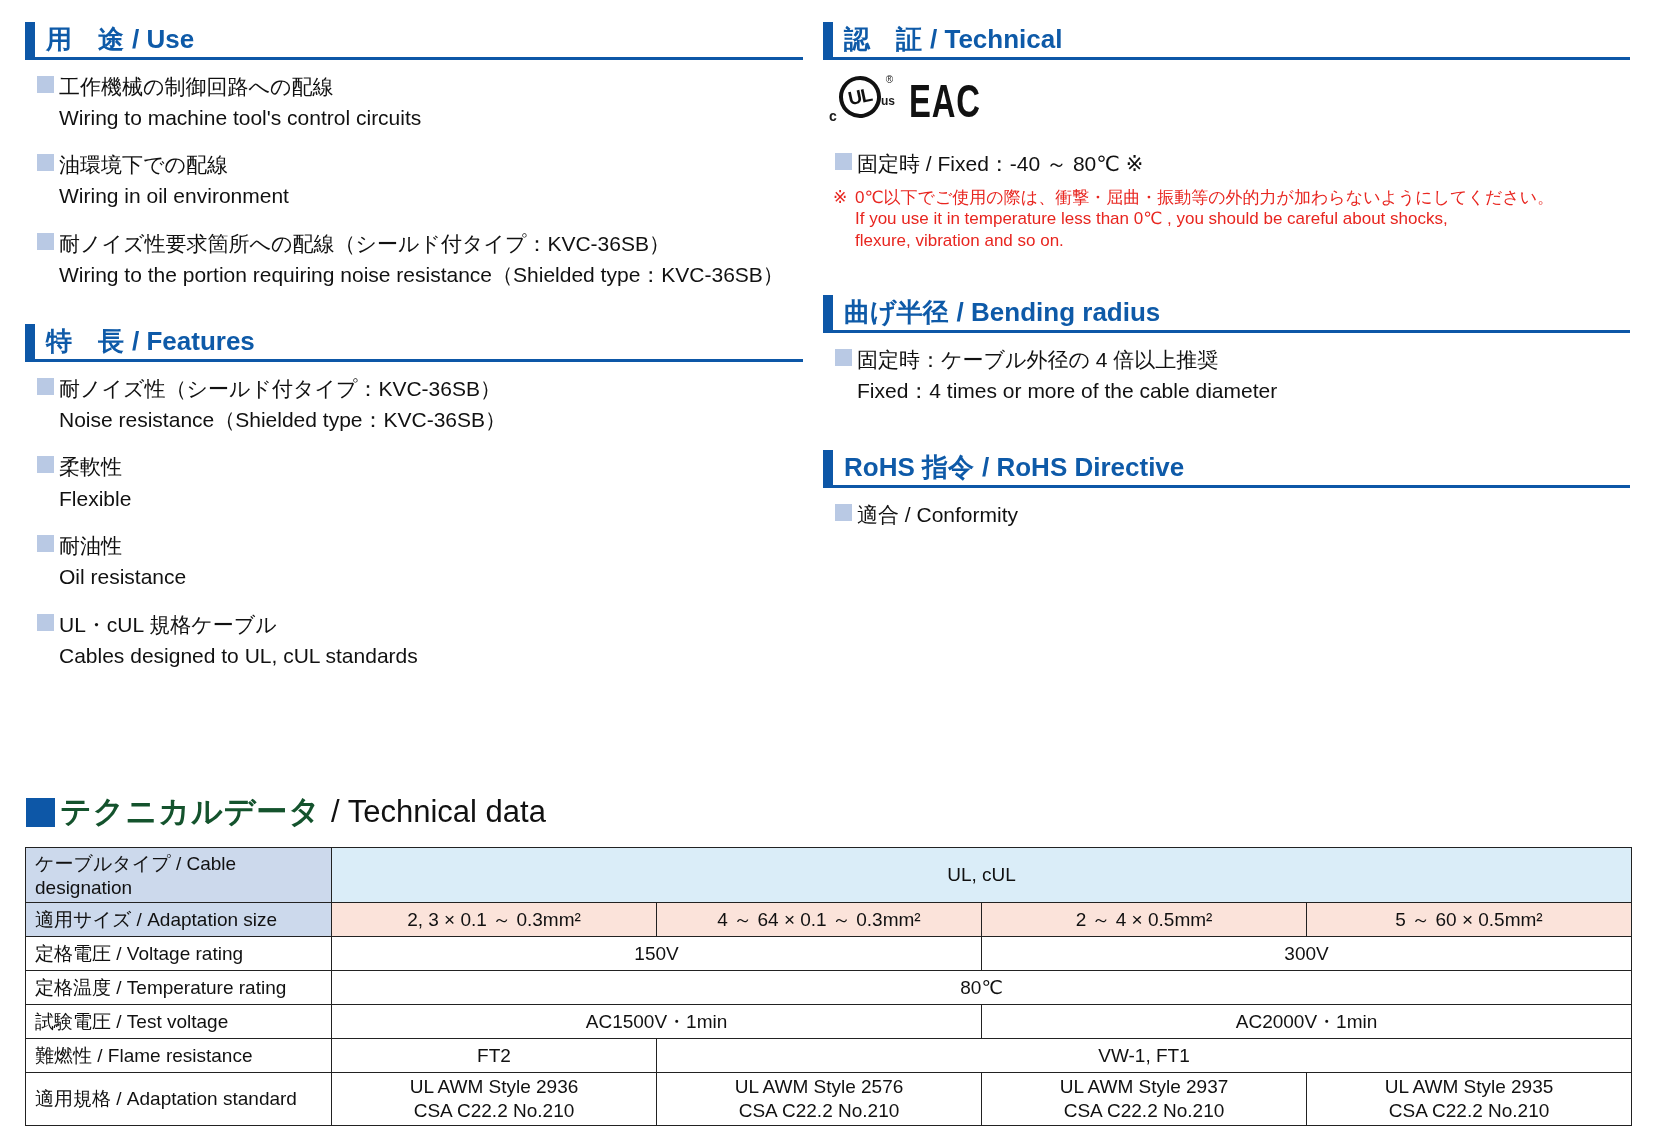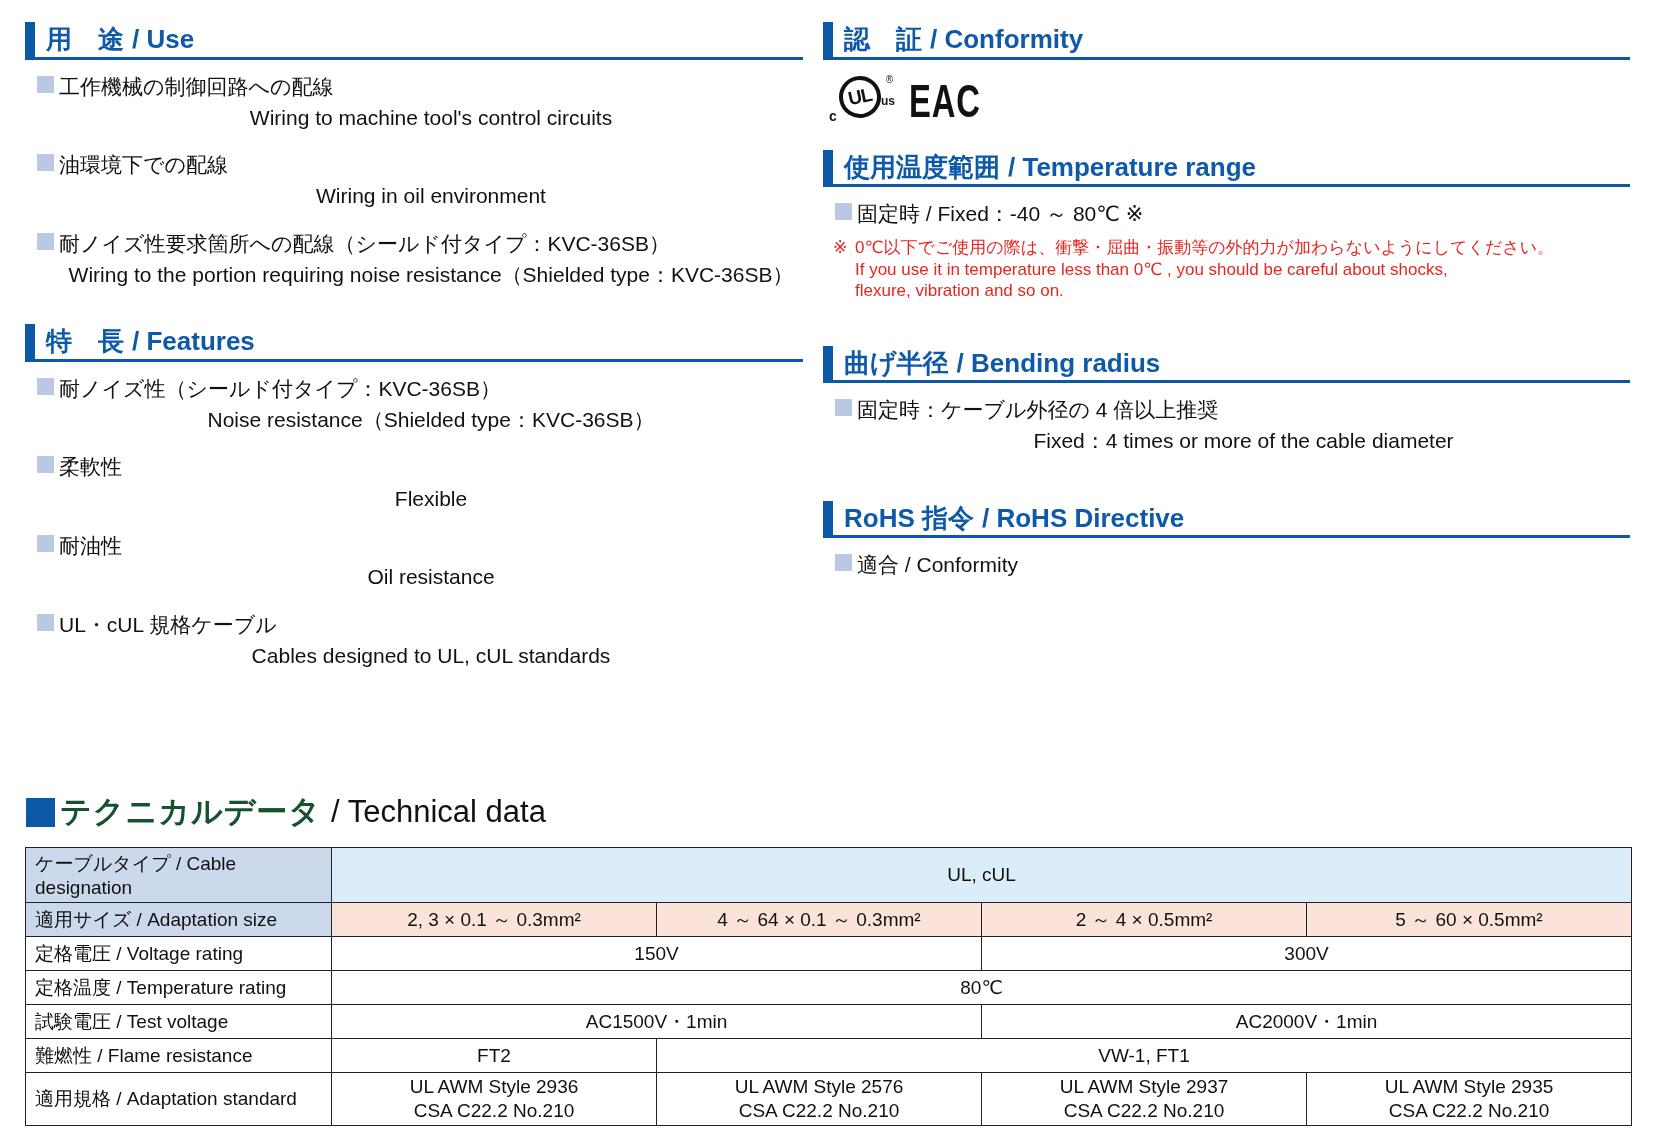--- a/index.html
+++ b/index.html
@@ -26,21 +26,21 @@
   }
   .sec-h .en { font-weight:600; margin-left:8px; }
 
   
   .item { margin:13px 0 20px 12px; font-size:21px; line-height:1.3; color:#111; }
   .item .jp-line { display:flex; align-items:flex-start; }
   .bullet {
     display:inline-block; width:17px; height:17px; background:#b9c9e4;
     margin:3px 5px 0 0; flex:0 0 17px;
   }
-  .item .en-line { margin-left:22px; margin-top:4px;text-align:center; }
+  .item .en-line { margin-left:22px; margin-top:4px; }
 
   
   .logos { display:flex; align-items:flex-end; gap:14px; margin:12px 0 4px 6px; height:52px; }
   .ul-mark { position:relative; width:66px; height:50px; }
   .ul-circle {
     position:absolute; left:10px; top:2px; width:42px; height:42px;
     border:4px solid #111; border-radius:50%;
     display:flex; align-items:center; justify-content:center;
     font-weight:900; font-size:19px; letter-spacing:-1px; color:#111;
     transform:rotate(-12deg);
@@ -148,37 +148,34 @@
             </div>
           <div class="en-line">Cables designed to UL, cUL standards</div>
         </div>
       </div>
     </div>
 
     <div class="col-right">
 
       <div>
         <div class="sec-h">
-          <span>認　証</span><span class="en">/ Conformity</span>
+          <span>認　証</span><span class="en">/ Technical</span>
         </div>
         <div class="logos">
           <span class="ul-mark">
             <span class="ul-c">c</span>
             <span class="ul-circle">UL</span>
             <span class="ul-r">®</span>
             <span class="ul-us">us</span>
           </span>
           <span class="eac-mark">EAC</span>
         </div>
       </div>
 
       <div style="margin-top:26px;">
-        <div class="sec-h">
-          <span>使用温度範囲</span><span class="en">/ Temperature range</span>
-        </div>
         <div class="item" style="margin-bottom:0;">
           <div class="jp-line">
               <span class="bullet"></span>
               <span>固定時 / Fixed：-40 ～ 80℃ ※</span>
             </div>
         </div>
         <div class="red-note">
           <div class="jp">
             <span class="mark">※</span>
             <span>0℃以下でご使用の際は、衝撃・屈曲・振動等の外的力が加わらないようにしてください。</span>

